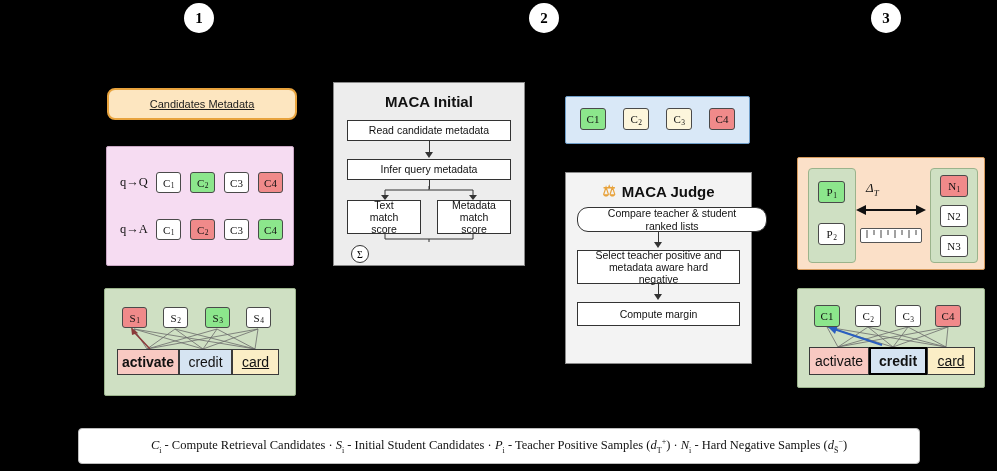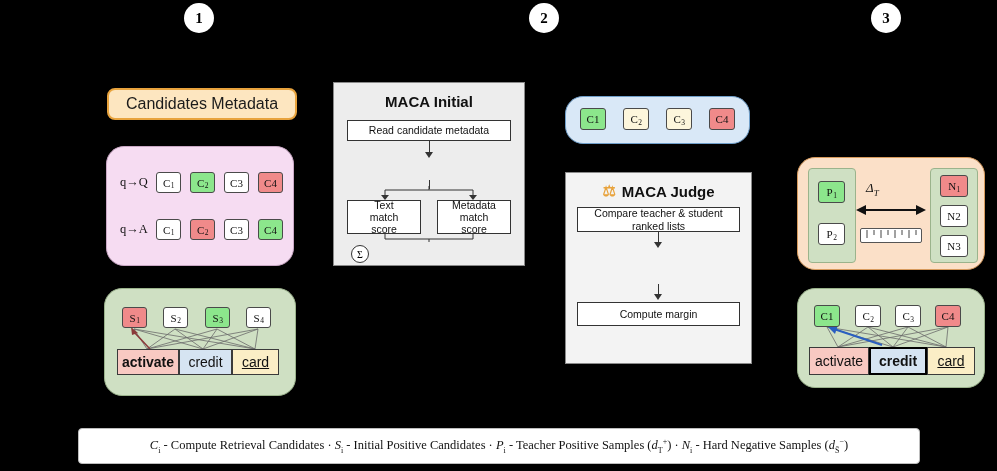--- a/index.html
+++ b/index.html
@@ -32,31 +32,32 @@
     font-weight: bold;
     display: flex;
     align-items: center;
     justify-content: center;
     font-family: "Liberation Serif", serif;
   }
 
   
   .panel {
     box-sizing: border-box;
-    border-radius: 18px;
+    border-radius: 2px;
   }
   .panel-meta {
     background: #fde6c0;
     border: 2px solid #e8a33d;
     border-radius: 8px;
     display: flex;
     align-items: center;
     justify-content: center;
-    font-size: 16px;
+    font-size: 11px;
     color: #1b1b1b;
+    text-decoration: underline;
   }
   .panel-pink {
     background: #f6dcf2;
     border: 1px solid #c9a7c4;
   }
   .panel-green {
     background: #cfe0c3;
     border: 1px solid #9bb38c;
   }
   .panel-grey {
@@ -308,20 +309,23 @@
 
   <div class="abs panel-grey" style="left:333px; top:82px; width:190px; height:182px;">
     <div class="abs title-box" style="left:0; top:8px; width:190px; height:20px;">
       <span>MACA Initial</span>
     </div>
     <div class="abs flowbox" style="left:13px; top:37px; width:164px; height:21px;">
       <span>Read candidate metadata</span>
     </div>
     <div class="abs arrow-v" style="left:95px; top:58px; height:12px;"></div>
     <div class="abs arrow-head-down" style="left:91px; top:69px;"></div>
+    <div class="abs flowbox" style="left:13px; top:76px; width:164px; height:21px;">
+      <span>Infer query metadata</span>
+    </div>
     <div class="abs arrow-v" style="left:95px; top:97px; height:9px;"></div>
     <svg class="abs" style="left:13px; top:103px;" width="164" height="14">
       <g stroke="#333" stroke-width="1" fill="none">
         <line x1="82" y1="0" x2="82" y2="4"></line>
         <line x1="38" y1="4" x2="126" y2="4"></line>
         <line x1="38" y1="4" x2="38" y2="9"></line>
         <line x1="126" y1="4" x2="126" y2="9"></line>
       </g>
       <polygon points="34,9 42,9 38,14" fill="#333"></polygon>
       <polygon points="122,9 130,9 126,14" fill="#333"></polygon>
@@ -360,25 +364,28 @@
     <div class="abs chip red" style="left:143px; top:11px; width:26px; height:22px;">
       <span>C4</span>
     </div>
   </div>
 
   <div class="abs panel-white" style="left:565px; top:172px; width:185px; height:190px;">
     <div class="abs title-box" style="left:0; top:8px; width:185px; height:20px;">
       <span class="scale-icon">⚖</span>
       <span>MACA Judge</span>
     </div>
-    <div class="abs flowbox" style="left:11px; top:34px; width:163px; height:25px;">
+    <div class="abs flowbox" style="left:11px; top:34px; width:190px; height:25px;border-radius:11px;">
       <span>Compare teacher &amp; student ranked lists</span>
     </div>
     <div class="abs arrow-v" style="left:92px; top:59px; height:11px;"></div>
     <div class="abs arrow-head-down" style="left:88px; top:69px;"></div>
+    <div class="abs flowbox" style="left:11px; top:77px; width:163px; height:34px;">
+      <span>Select teacher positive and metadata aware hard negative</span>
+    </div>
     <div class="abs arrow-v" style="left:92px; top:111px; height:11px;"></div>
     <div class="abs arrow-head-down" style="left:88px; top:121px;"></div>
     <div class="abs flowbox" style="left:11px; top:129px; width:163px; height:24px;">
       <span>Compute margin</span>
     </div>
   </div>
 
   <div class="abs panel panel-peach" style="left:797px; top:157px; width:188px; height:113px;">
 
     <div class="abs" style="left:10px; top:10px; width:46px; height:93px; background:#cfe0c3; border:1px solid #9bb38c; border-radius:4px;">
@@ -472,17 +479,17 @@
     <div class="abs token bluish bold strong-border" style="left:71px; top:58px; width:58px; height:28px;">
       <span>credit</span>
     </div>
     <div class="abs token creamy" style="left:129px; top:58px; width:48px; height:28px;">
       <span>card</span>
     </div>
   </div>
 
   <div class="abs caption" style="left:78px; top:428px; width:842px; height:36px;">
     <span class="cap">
-      <i>C</i><sub>i</sub><span> - Compute Retrieval Candidates · </span><i>S</i><sub>i</sub><span> - Initial Positive Candidates · </span><i>P</i><sub>i</sub><span> - Teacher Positive Samples (</span><i>d</i><sub>T</sub><span class="sup">+</span><span>) · </span><i>N</i><sub>i</sub><span> - Hard Negative Samples (</span><i>d</i><sub>S̄</sub><span class="sup">−</span><span>)</span>
+      <i>C</i><sub>i</sub><span> - Compute Retrieval Candidates · </span><i>S</i><sub>i</sub><span> - Initial Student Candidates · </span><i>P</i><sub>i</sub><span> - Teacher Positive Samples (</span><i>d</i><sub>T</sub><span class="sup">+</span><span>) · </span><i>N</i><sub>i</sub><span> - Hard Negative Samples (</span><i>d</i><sub>S̄</sub><span class="sup">−</span><span>)</span>
     </span>
   </div>
 
 </div>
 
 </body></html>

